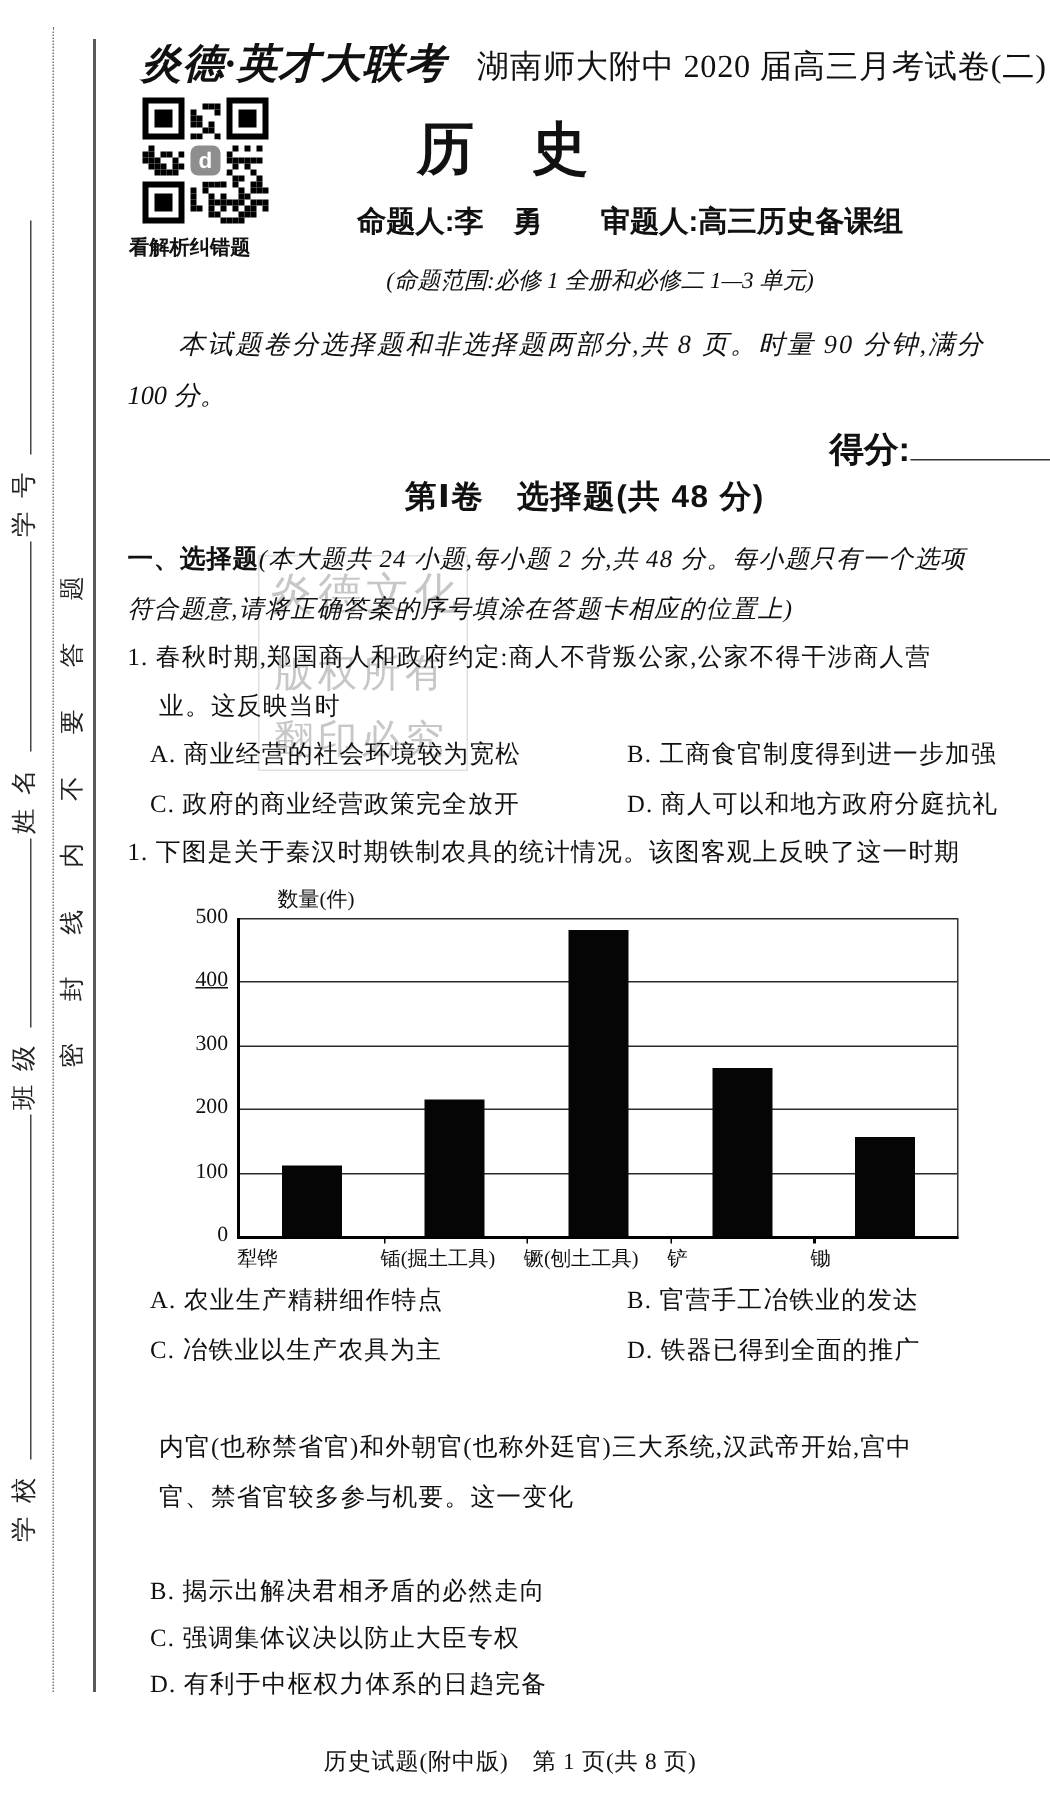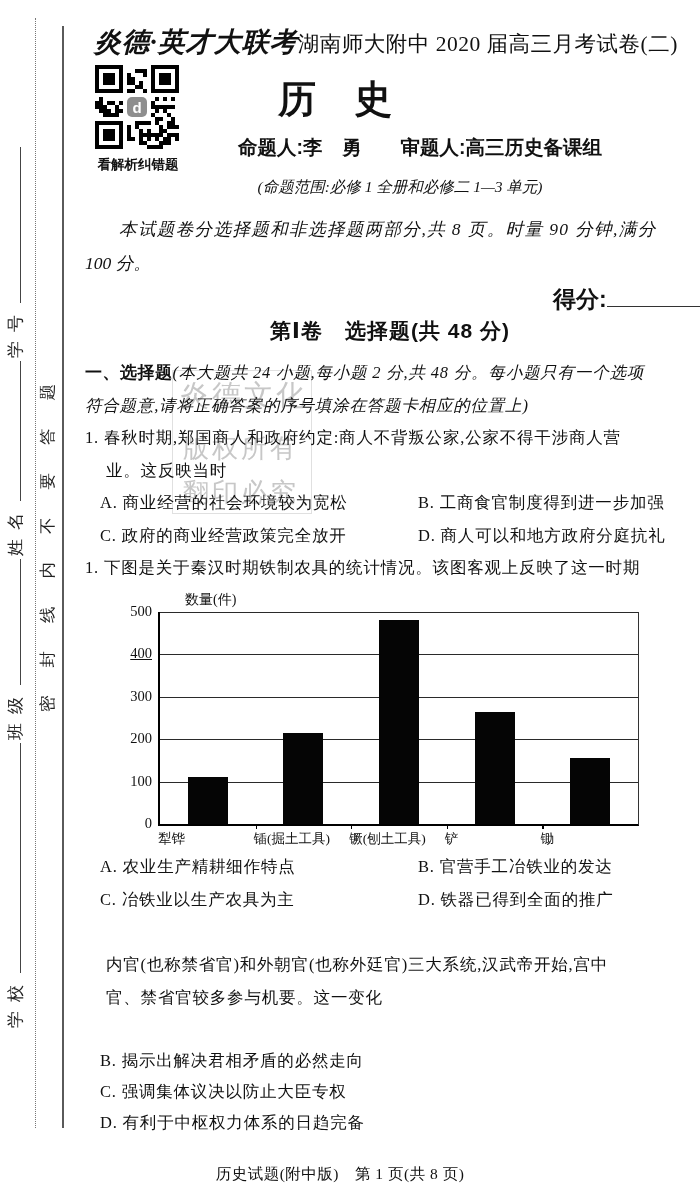--- a/index.html
+++ b/index.html
@@ -1,18 +1,18 @@
 <!DOCTYPE html>
 <html><head>
 <meta charset="utf-8">
 <style>
   html,body{margin:0;padding:0;background:#ffffff;}
   .page{position:relative;width:700px;height:1204px;background:#fff;overflow:hidden;
         font-family:"Liberation Serif","DejaVu Serif",serif;color:#111;}
-  .abs{position:absolute;white-space:nowrap;}
+  .abs{position:absolute;white-space:nowrap;gap:20px;}
   
   .wm{position:absolute;color:#c7c7c7;z-index:0;letter-spacing:3px;}
   .wm-box{position:absolute;border:1px solid #e0e0e0;z-index:0;}
   
   .rot{position:absolute;transform-origin:0 0;transform:rotate(-90deg);white-space:nowrap;z-index:1;}
   .sidebar-fields{left:4px;top:1028px;width:912px;height:26px;font-size:17px;color:#222;}
   .vlabel{letter-spacing:9px;}
   .vline{display:inline-block;height:1px;border-bottom:1.4px solid #444;vertical-align:baseline;margin:0 3px;}
   .seal{left:37px;top:712px;width:356px;height:24px;font-size:16.5px;letter-spacing:28px;color:#222;}
   .dotted-line{position:absolute;left:35px;top:18px;height:1110px;width:0;border-left:1.2px dotted #777;z-index:1;}
@@ -27,21 +27,21 @@
   .scope{top:177px;left:95px;width:610px;text-align:center;font-size:15.5px;font-style:italic;z-index:2;}
   
   .qr{position:absolute;left:93px;top:63px;width:88px;height:88px;background:#fff;z-index:2;}
   .qr-cell{position:absolute;background:#000;}
   .qr-finder{position:absolute;width:28px;height:28px;border:4px solid #000;box-sizing:border-box;background:#fff;}
   .qr-finder .in{position:absolute;left:4px;top:4px;width:12px;height:12px;background:#000;}
   .qr-logo{position:absolute;left:30px;top:30px;width:28px;height:28px;background:#fff;border-radius:6px;
            display:flex;align-items:center;justify-content:center;z-index:3;}
   .qr-logo .d{width:20px;height:20px;border-radius:5px;background:#8e8e8e;color:#fff;font-weight:bold;
               font-size:15px;display:flex;align-items:center;justify-content:center;font-family:"Liberation Sans",sans-serif;}
-  .qr-caption{top:156px;left:86px;width:104px;text-align:center;font-size:13.5px;font-weight:bold;z-index:2;}
+  .qr-caption{top:156px;left:86px;width:104px;font-size:13.5px;font-weight:bold;z-index:2;}
   
   .kai{font-style:italic;}
   .body-line{font-size:16.5px;letter-spacing:.8px;z-index:2;}
   .intro1{top:217px;left:119px;font-size:17.5px;letter-spacing:1.4px;}
   .intro2{top:251px;left:85px;font-size:17.5px;}
   .score{top:284px;left:553px;font-size:23px;font-weight:bold;z-index:2;}
   .score-line{display:inline-block;width:98px;border-bottom:1.6px solid #333;height:1px;vertical-align:baseline;}
   .sect{top:317px;left:95px;width:590px;text-align:center;font-size:21px;font-weight:bold;letter-spacing:1px;z-index:2;}
   .instr1{top:361px;left:85px;}
   .instr1 b{font-size:17px;letter-spacing:.5px;font-style:normal;font-family:"Liberation Sans","DejaVu Sans",sans-serif;}

